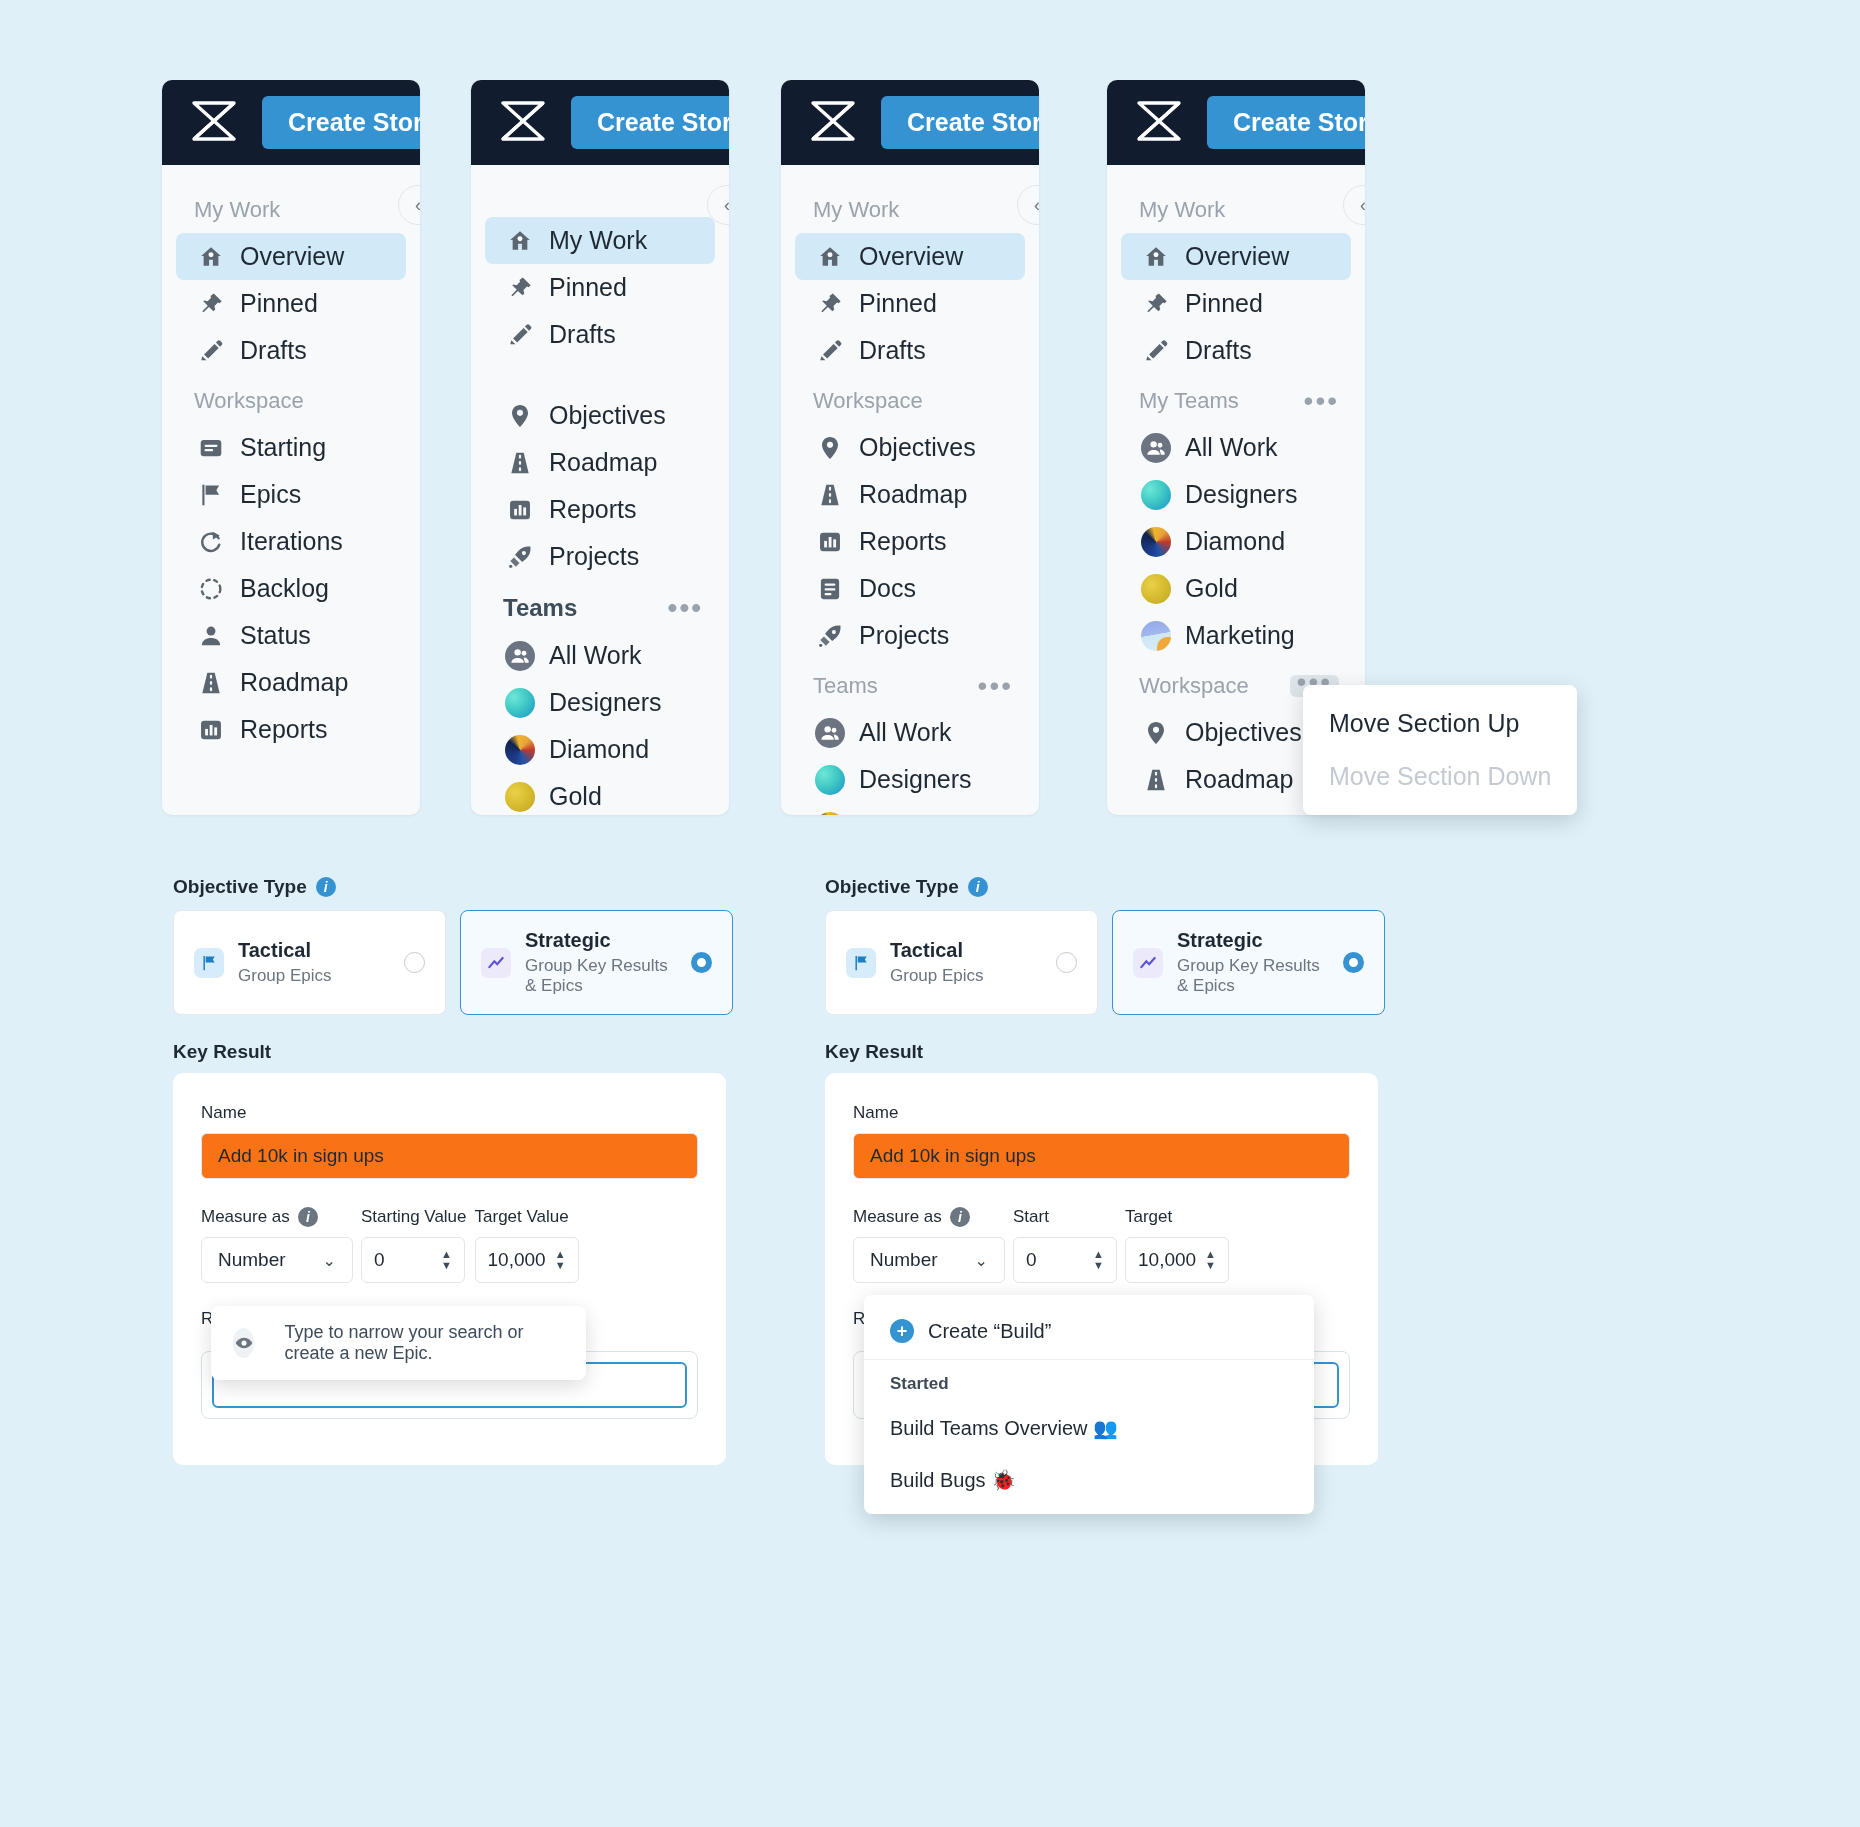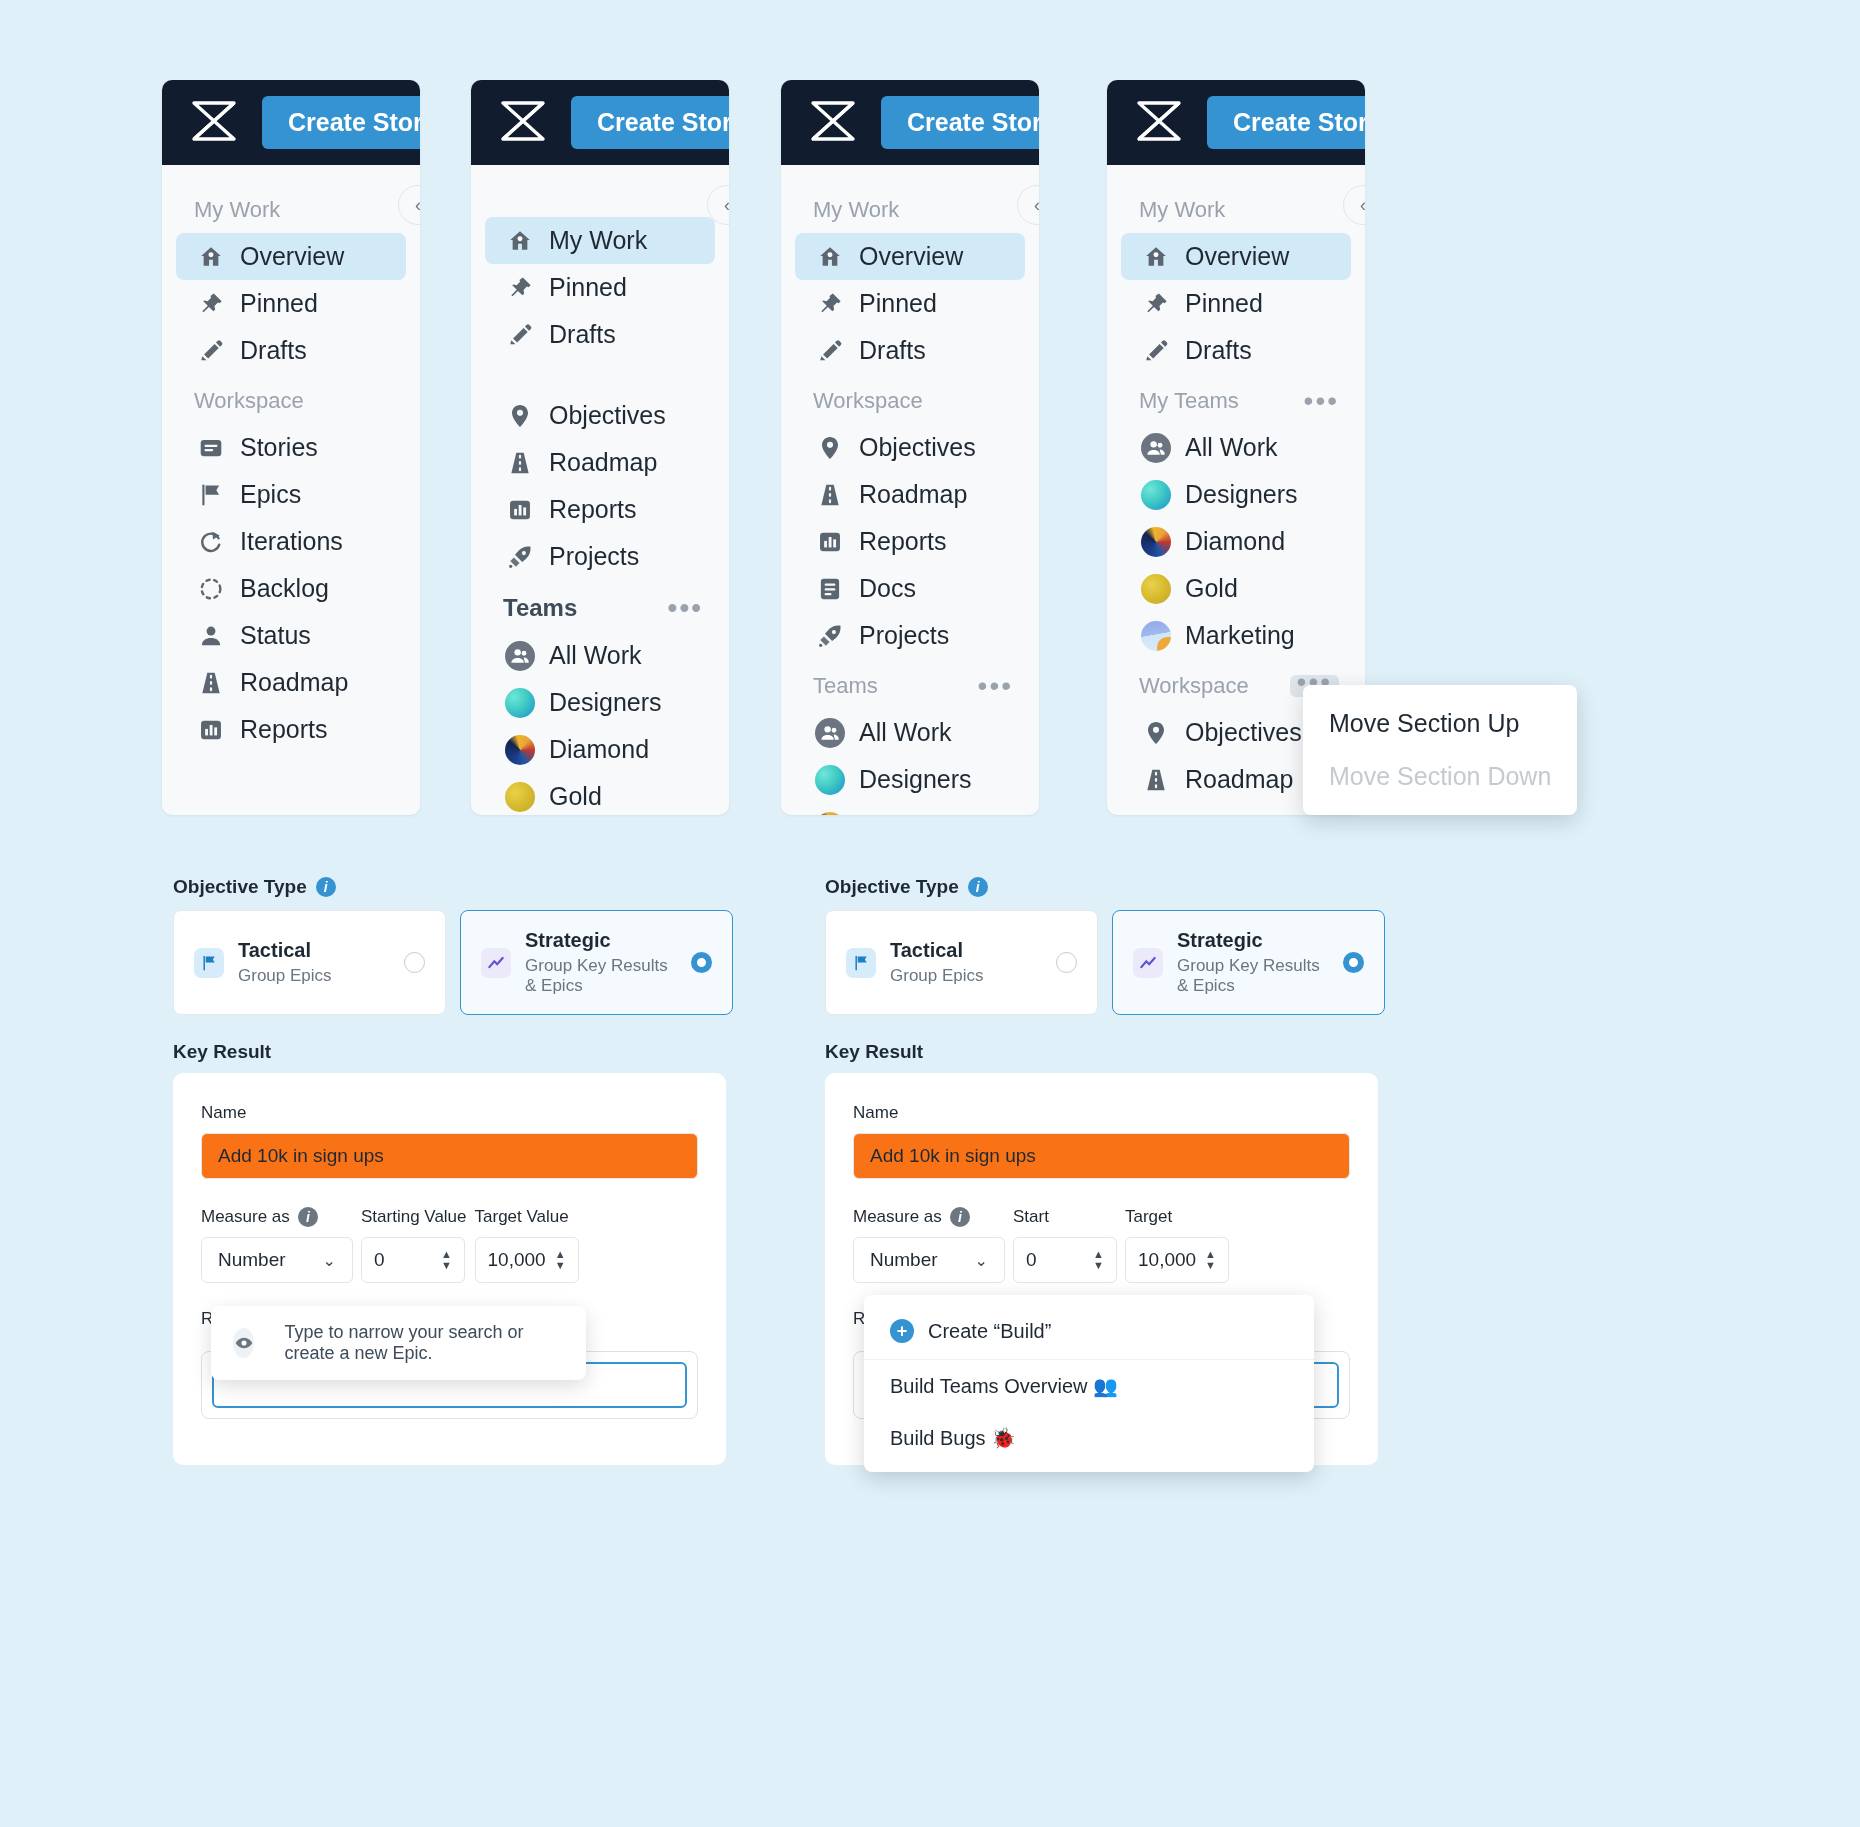--- a/index.html
+++ b/index.html
@@ -188,21 +188,21 @@
 
       </div>
         <div class="nav-item ">
          <span class="nav-ic">
             <svg width="26" height="26" viewBox="0 0 24 24">
               <rect x="2.5" y="4.5" width="19" height="15" rx="3" fill="#5c6670"></rect>
               <rect x="6" y="9" width="12" height="2" rx="1" fill="#f7f9fa"></rect>
               <rect x="6" y="13" width="8" height="2" rx="1" fill="#f7f9fa"></rect>
             </svg>
           </span>
-         <span>Stories</span>
+         <span>Starting</span>
        </div>
         <div class="nav-item ">
          <span class="nav-ic">
             <svg width="26" height="26" viewBox="0 0 24 24">
               <path fill="#5c6670" d="M4 2.5h2v19H4z"></path>
               <path fill="#5c6670" d="M7 3.2h12.5l-2.6 4.3 2.6 4.3H7z"></path>
             </svg>
           </span>
          <span>Epics</span>
        </div>
@@ -789,15 +789,16 @@
         <circle cx="12" cy="12" r="3.4" fill="#fff"></circle>
       </svg>
     </span>
   <span>Type to narrow your search or create a new Epic.</span>
   </div>
 <div class="ac-pop" style="left: 864px; top: 1295px; width: 450px;">
     <div class="ac-create">
     <span class="plus-ic">+</span>
     <span>Create “Build”</span>
   </div>
+  <div class="ac-group">Started</div>
   <div class="ac-item">Build Teams Overview 👥</div>
     <div class="ac-item">Build Bugs 🐞</div>
   </div>
 
 </body></html>

